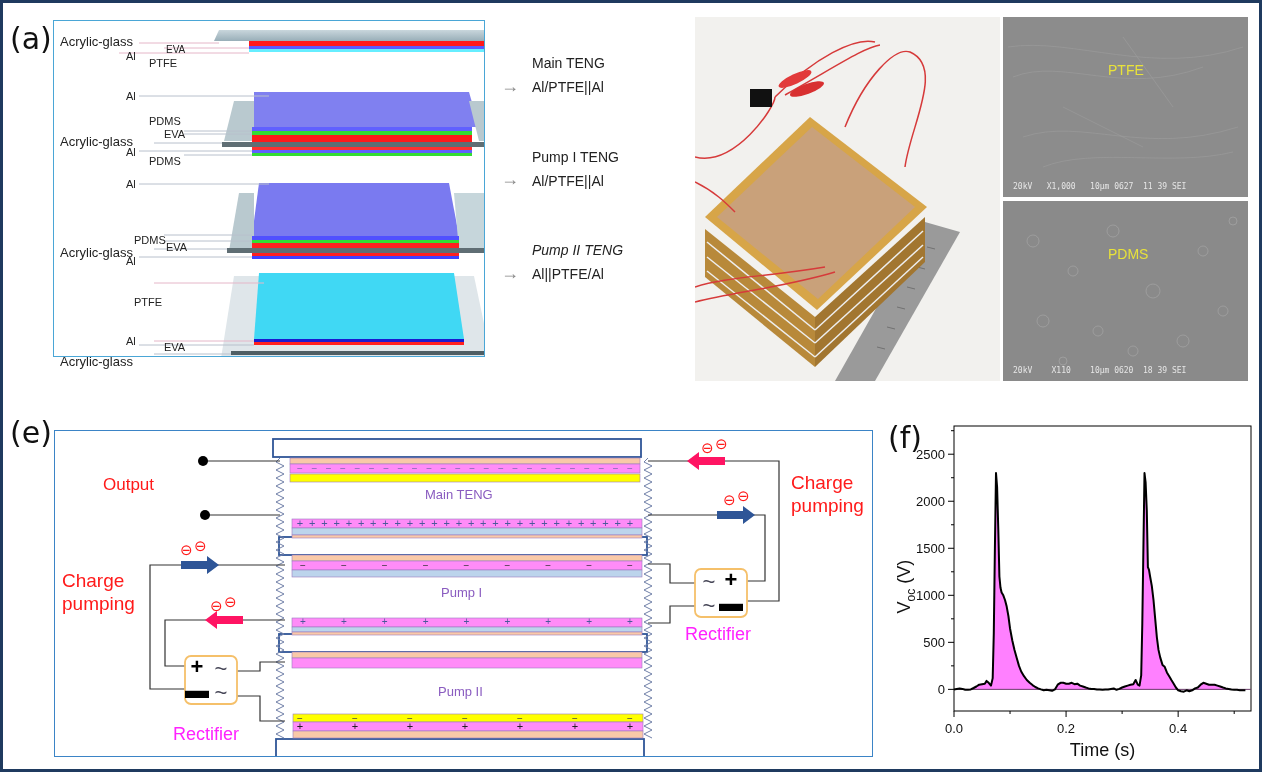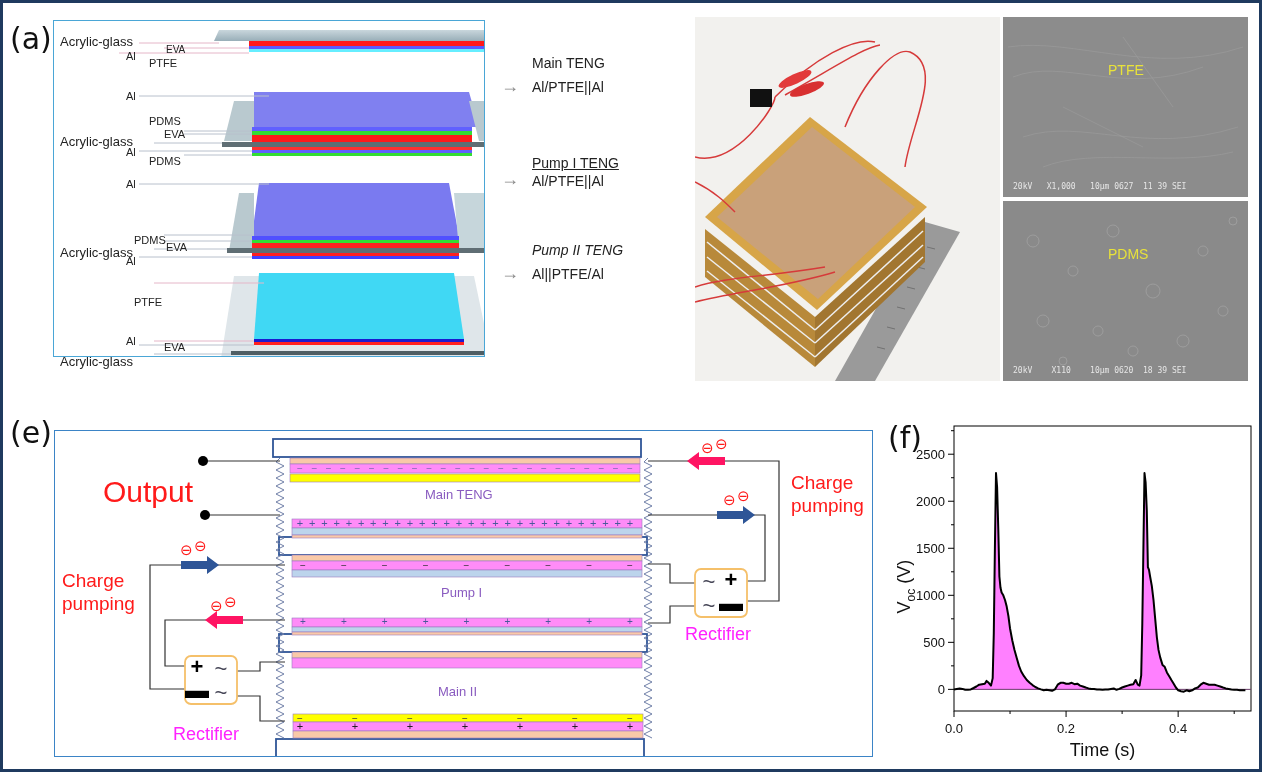--- a/index.html
+++ b/index.html
@@ -124,21 +124,21 @@
   <div class="la" style="left:72px;top:314px;">Al</div>
   <div class="la" style="left:110px;top:320px;">EVA</div>
   <div class="la b" style="left:6px;top:333px;">Acrylic-glass</div>
 
   <div class="arrow" style="left:447px;top:55px;">→</div>
   <div class="arrow" style="left:447px;top:148px;">→</div>
   <div class="arrow" style="left:447px;top:242px;">→</div>
 </div>
 <div class="tlab" style="left:532px;top:55px;">Main TENG</div>
 <div class="tlab" style="left:532px;top:79px;">Al/PTFE||Al</div>
-<div class="tlab" style="left:532px;top:155px;text-decoration:underline;">Pump I TENG</div>
+<div class="tlab" style="left:532px;top:149px;">Pump I TENG</div>
 <div class="tlab" style="left:532px;top:173px;">Al/PTFE||Al</div>
 <div class="tlab" style="left:532px;top:242px;font-style:italic;">Pump II TENG</div>
 <div class="tlab" style="left:532px;top:266px;">Al||PTFE/Al</div>
 
 <div id="pb">
   <svg width="305" height="364">
 
     <polygon points="230,205 265,215 180,364 140,364" fill="#9a9a9a"></polygon>
     <g stroke="#555" stroke-width="0.6">
       <line x1="232" y1="230" x2="240" y2="232"></line>
@@ -354,34 +354,34 @@
       <path d="M188,185 L162,185 L162,180 L150,189 L162,198 L162,193 L188,193 Z" fill="#ff1463"></path>
       <text x="646" y="22" font-size="15" fill="#ff1a1a">⊖</text>
       <text x="660" y="18" font-size="15" fill="#ff1a1a">⊖</text>
       <text x="668" y="74" font-size="15" fill="#ff1a1a">⊖</text>
       <text x="682" y="70" font-size="15" fill="#ff1a1a">⊖</text>
       <text x="125" y="124" font-size="15" fill="#ff1a1a">⊖</text>
       <text x="139" y="120" font-size="15" fill="#ff1a1a">⊖</text>
       <text x="155" y="180" font-size="15" fill="#ff1a1a">⊖</text>
       <text x="169" y="176" font-size="15" fill="#ff1a1a">⊖</text>
     </svg>
-  <div class="etxt" style="left:48px;top:44px;font-size:30px;color:#ff1a1a;">Output</div>
+  <div class="etxt" style="left:48px;top:44px;font-size:17px;color:#ff1a1a;">Output</div>
   <div class="etxt" style="left:736px;top:40px;font-size:19px;color:#ff1a1a;line-height:23px;">
     <div>Charge</div>
     <div>pumping</div>
   </div>
   <div class="etxt" style="left:7px;top:138px;font-size:19px;color:#ff1a1a;line-height:23px;">
     <div>Charge</div>
     <div>pumping</div>
   </div>
   <div class="etxt" style="left:630px;top:193px;font-size:18px;color:#ff22ff;">Rectifier</div>
   <div class="etxt" style="left:118px;top:293px;font-size:18px;color:#ff22ff;">Rectifier</div>
   <div class="etxt" style="left:370px;top:56px;font-size:13px;color:#8a5cc0;">Main TENG</div>
   <div class="etxt" style="left:386px;top:154px;font-size:13px;color:#8a5cc0;">Pump I</div>
-  <div class="etxt" style="left:383px;top:253px;font-size:13px;color:#8a5cc0;">Main II</div>
+  <div class="etxt" style="left:383px;top:253px;font-size:13px;color:#8a5cc0;">Pump II</div>
 </div>
 
 <div id="pf">
   <svg id="fsvg" width="375" height="365">
       <rect x="74" y="26" width="297" height="285" fill="#fff" stroke="#000" stroke-width="1"></rect>
       <path d="M74,289.36633663366337 L74.0,289.4 L76.8,288.9 L79.6,288.4 L82.4,288.9 L85.2,289.4 L88.0,289.4 L90.8,289.4 L93.6,288.0 L96.4,286.5 L99.2,284.7 L102.0,284.2 L104.8,283.7 L106.5,280.9 L108.7,282.8 L111.0,285.6 L112.7,278.1 L113.8,232.9 L114.9,148.3 L116.0,73.0 L117.1,87.1 L118.3,129.5 L119.4,176.5 L120.5,187.8 L121.6,192.5 L123.3,195.3 L125.0,200.0 L126.7,206.6 L128.4,216.0 L130.0,228.2 L132.3,240.5 L134.5,249.9 L136.8,258.3 L139.0,265.9 L141.2,271.5 L144.0,276.2 L146.8,280.0 L149.7,282.8 L152.5,285.1 L155.3,287.0 L158.1,288.4 L160.9,289.4 L163.7,289.4 L166.5,289.4 L169.3,289.4 L172.1,289.4 L174.9,289.4 L177.7,284.7 L180.5,282.8 L183.3,282.8 L186.1,283.7 L188.9,283.7 L191.7,282.8 L194.5,284.2 L197.3,283.7 L200.1,285.6 L202.9,286.5 L205.7,287.5 L208.5,288.4 L211.3,288.9 L214.1,288.9 L216.9,289.4 L219.7,289.4 L222.5,289.4 L225.3,289.4 L228.1,289.4 L230.9,288.9 L233.7,288.4 L236.5,289.4 L239.3,288.9 L242.1,287.5 L244.9,286.5 L247.7,285.6 L250.5,284.7 L253.3,284.2 L255.6,280.0 L257.8,284.7 L259.5,285.6 L261.2,275.3 L262.3,223.5 L263.4,148.3 L264.5,73.0 L265.6,82.4 L266.8,110.7 L267.9,167.1 L269.0,169.9 L270.1,176.5 L271.8,185.9 L273.5,200.0 L275.2,218.8 L276.9,237.6 L278.5,249.9 L280.2,257.4 L282.5,264.9 L284.7,266.8 L286.9,272.4 L289.2,276.2 L291.4,280.0 L293.7,283.7 L295.9,287.5 L298.2,289.4 L301.0,289.4 L303.8,289.4 L306.6,289.4 L309.4,289.4 L312.2,289.4 L315.0,288.4 L317.8,287.5 L320.6,284.7 L323.4,282.8 L326.2,283.7 L329.0,284.7 L331.8,284.7 L334.6,284.7 L337.4,285.6 L340.2,286.5 L343.0,287.5 L345.8,288.4 L348.6,288.9 L351.4,289.4 L354.2,289.4 L357.0,289.4 L359.8,289.4 L362.6,289.4 L365.4,289.4 L368.2,NaN L371.0,NaN L371,289.36633663366337 Z" fill="#ff80ff" stroke="none"></path>
       <line x1="74" y1="289.36633663366337" x2="371" y2="289.36633663366337" stroke="#6a3a6a" stroke-width="1"></line>
       <path d="M74.0,289.4 L76.8,288.9 L79.6,288.4 L82.4,288.9 L85.2,289.8 L88.0,289.8 L90.8,289.4 L93.6,288.0 L96.4,286.5 L99.2,284.7 L102.0,284.2 L104.8,283.7 L106.5,280.9 L108.7,282.8 L111.0,285.6 L112.7,278.1 L113.8,232.9 L114.9,148.3 L116.0,73.0 L117.1,87.1 L118.3,129.5 L119.4,176.5 L120.5,187.8 L121.6,192.5 L123.3,195.3 L125.0,200.0 L126.7,206.6 L128.4,216.0 L130.0,228.2 L132.3,240.5 L134.5,249.9 L136.8,258.3 L139.0,265.9 L141.2,271.5 L144.0,276.2 L146.8,280.0 L149.7,282.8 L152.5,285.1 L155.3,287.0 L158.1,288.4 L160.9,289.4 L163.7,290.3 L166.5,289.8 L169.3,290.3 L172.1,290.8 L174.9,289.4 L177.7,284.7 L180.5,282.8 L183.3,282.8 L186.1,283.7 L188.9,283.7 L191.7,282.8 L194.5,284.2 L197.3,283.7 L200.1,285.6 L202.9,286.5 L205.7,287.5 L208.5,288.4 L211.3,288.9 L214.1,288.9 L216.9,289.4 L219.7,289.4 L222.5,289.8 L225.3,289.4 L228.1,289.4 L230.9,288.9 L233.7,288.4 L236.5,289.8 L239.3,288.9 L242.1,287.5 L244.9,286.5 L247.7,285.6 L250.5,284.7 L253.3,284.2 L255.6,280.0 L257.8,284.7 L259.5,285.6 L261.2,275.3 L262.3,223.5 L263.4,148.3 L264.5,73.0 L265.6,82.4 L266.8,110.7 L267.9,167.1 L269.0,169.9 L270.1,176.5 L271.8,185.9 L273.5,200.0 L275.2,218.8 L276.9,237.6 L278.5,249.9 L280.2,257.4 L282.5,264.9 L284.7,266.8 L286.9,272.4 L289.2,276.2 L291.4,280.0 L293.7,283.7 L295.9,287.5 L298.2,290.3 L301.0,291.2 L303.8,291.7 L306.6,290.3 L309.4,291.2 L312.2,290.3 L315.0,288.4 L317.8,287.5 L320.6,284.7 L323.4,282.8 L326.2,283.7 L329.0,284.7 L331.8,284.7 L334.6,284.7 L337.4,285.6 L340.2,286.5 L343.0,287.5 L345.8,288.4 L348.6,288.9 L351.4,289.4 L354.2,289.8 L357.0,289.8 L359.8,290.3 L362.6,290.3 L365.4,290.3 L368.2,NaN L371.0,NaN" fill="none" stroke="#000000" stroke-width="2" stroke-linejoin="round"></path>
       <line x1="68" y1="289.36633663366337" x2="74" y2="289.36633663366337" stroke="#000" stroke-width="1"></line>
       <text x="65" y="294.36633663366337" font-size="13" text-anchor="end" fill="#111">0</text>

